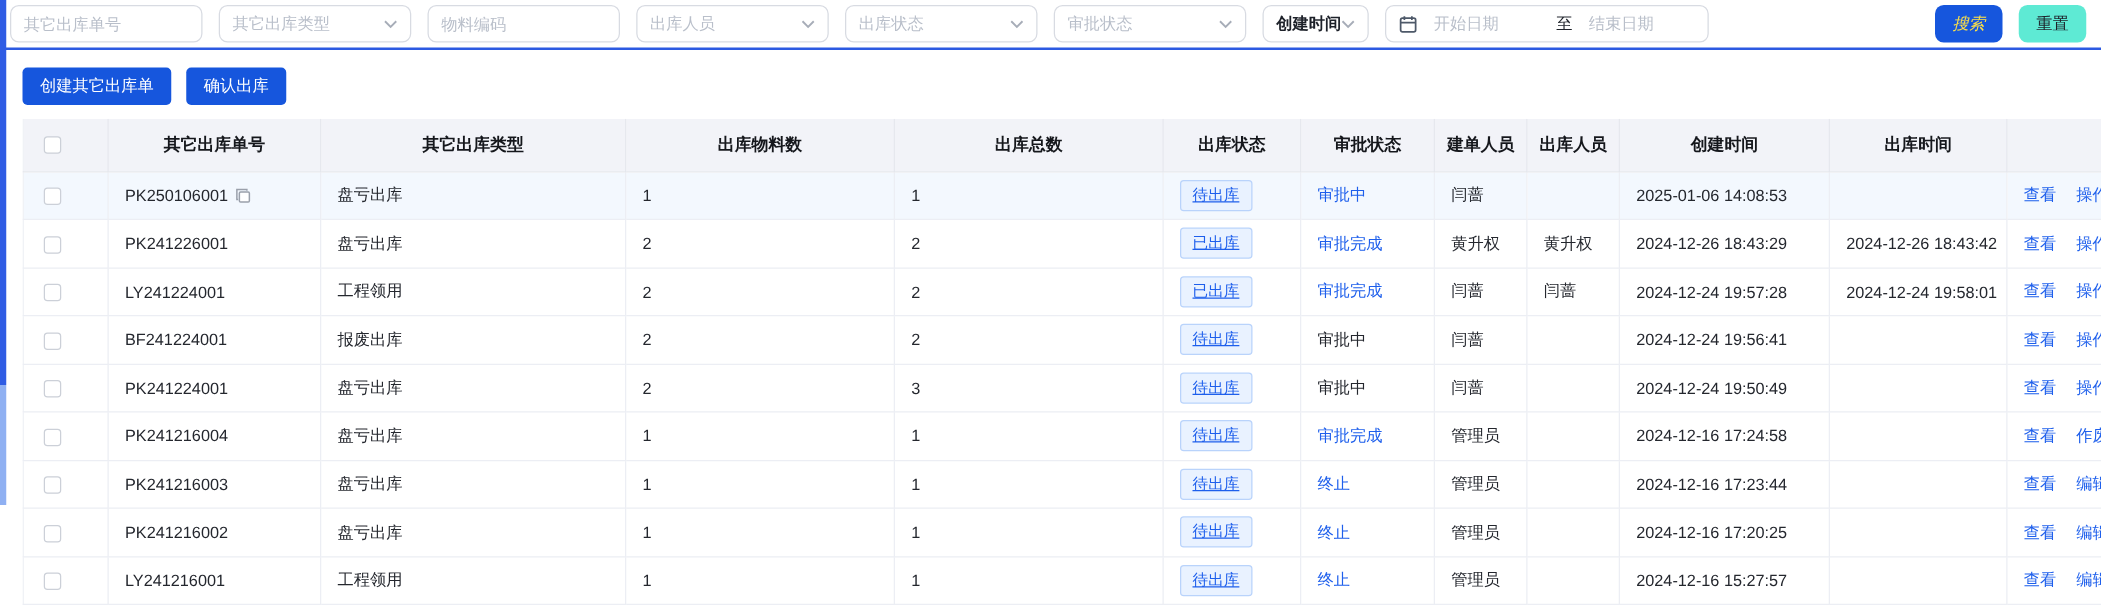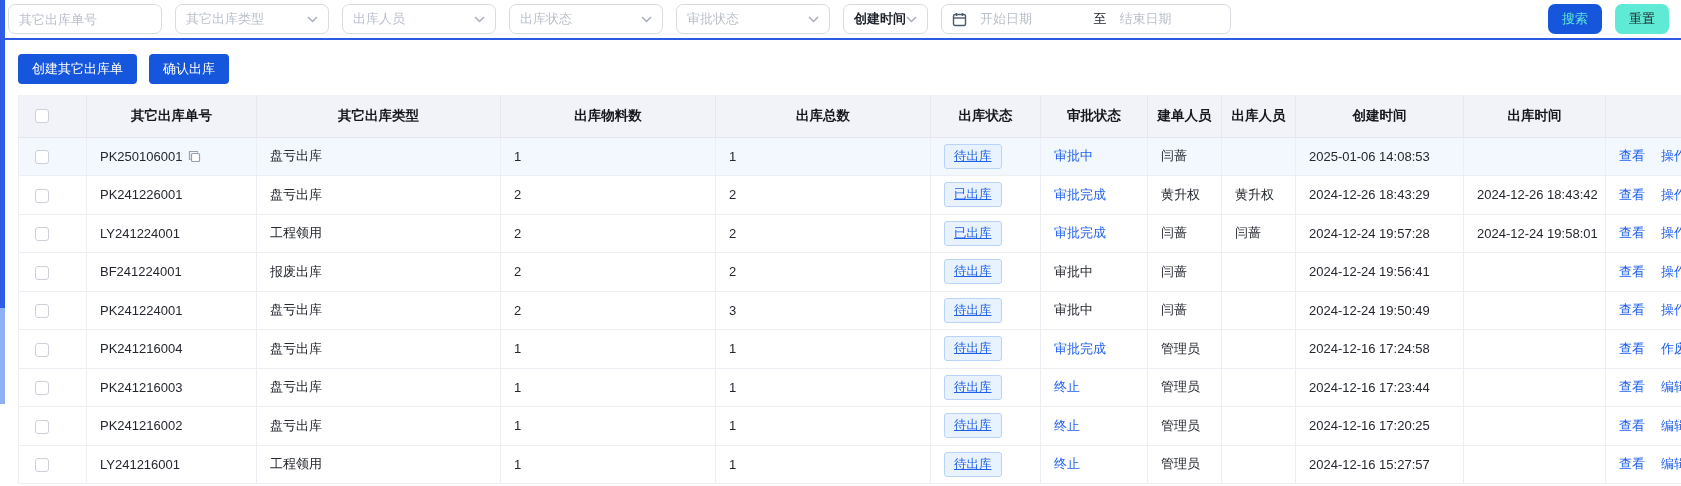--- a/index.html
+++ b/index.html
@@ -17,27 +17,27 @@
     background:linear-gradient(to bottom,#2f5ce4 0,#2f5ce4 308px,#8fb0f2 308px,#8fb0f2 404px,#ffffff 404px);}
   
   .filter-bar{display:flex;align-items:center;gap:13px;padding:4px 12px 4px 8px;height:38px;}
   .f-box{height:30px;border:1px solid #d8dbe2;border-radius:7px;background:#fff;
     display:flex;align-items:center;padding:0 10px;width:154px;font-size:13px;flex:0 0 auto;}
   input.f-box{outline:none;color:var(--text);}
   input.f-box::placeholder{color:var(--ph);}
   .f-box .ph{color:var(--ph);flex:1;overflow:hidden;white-space:nowrap;}
   .f-box .val{color:#1d2129;flex:1;font-weight:700;white-space:nowrap;}
   .f-box.time-select{width:85px;border-radius:7px;}
-  .f-box.daterange{width:290px;gap:13px;}
+  .f-box.daterange{width:259px;gap:13px;}
   .f-box.daterange .sep{color:#1d2129;}
   .chevron{margin-left:auto;display:inline-flex;flex:0 0 auto;}
   .cal{display:inline-flex;flex:0 0 auto;}
   .btn{height:30px;border:none;border-radius:7px;font-size:13px;padding:0 14px;cursor:pointer;flex:0 0 auto;
     font-family:inherit;}
-  .btn.search{background:var(--primary);color:#5eead4;margin-left:auto;}
+  .btn.search{background:var(--primary);color:#fde047;margin-left:auto;font-style:italic;}
   .btn.reset{background:#5eead4;color:#1d2129;}
   .divider-line{height:2px;background:#2c5ae2;width:100%;}
   
   .toolbar{margin:14px 0 0 18px;display:flex;gap:12px;}
   .btn.primary{background:var(--primary);color:#fff;border-radius:4px;height:30px;}
   
   .table-wrap{margin:11px 0 0 18px;width:1663px;overflow:hidden;}
   table{border-collapse:collapse;table-layout:fixed;width:1739px;font-size:13px;}
   th{background:var(--header-bg);font-weight:700;color:#15171c;height:42px;font-size:13.5px;
     border-right:1px solid #e6e8ee;border-bottom:1px solid #e4e6ec;text-align:center;padding:0;white-space:nowrap;}
@@ -63,20 +63,21 @@
 <div class="filter-bar">
   <input class="f-box" placeholder="其它出库单号" style="">
   <div class="f-box">
     <span class="ph">其它出库类型</span>
     <span class="chevron">
       <svg width="11" height="7" viewBox="0 0 11 7">
           <polyline points="1,1 5.5,5.5 10,1" fill="none" stroke="#a7adb8" stroke-width="1.5"></polyline>
         </svg>
     </span>
   </div>
+  <input class="f-box" placeholder="物料编码" style="">
   <div class="f-box">
     <span class="ph">出库人员</span>
     <span class="chevron">
       <svg width="11" height="7" viewBox="0 0 11 7">
           <polyline points="1,1 5.5,5.5 10,1" fill="none" stroke="#a7adb8" stroke-width="1.5"></polyline>
         </svg>
     </span>
   </div>
   <div class="f-box">
     <span class="ph">出库状态</span>

